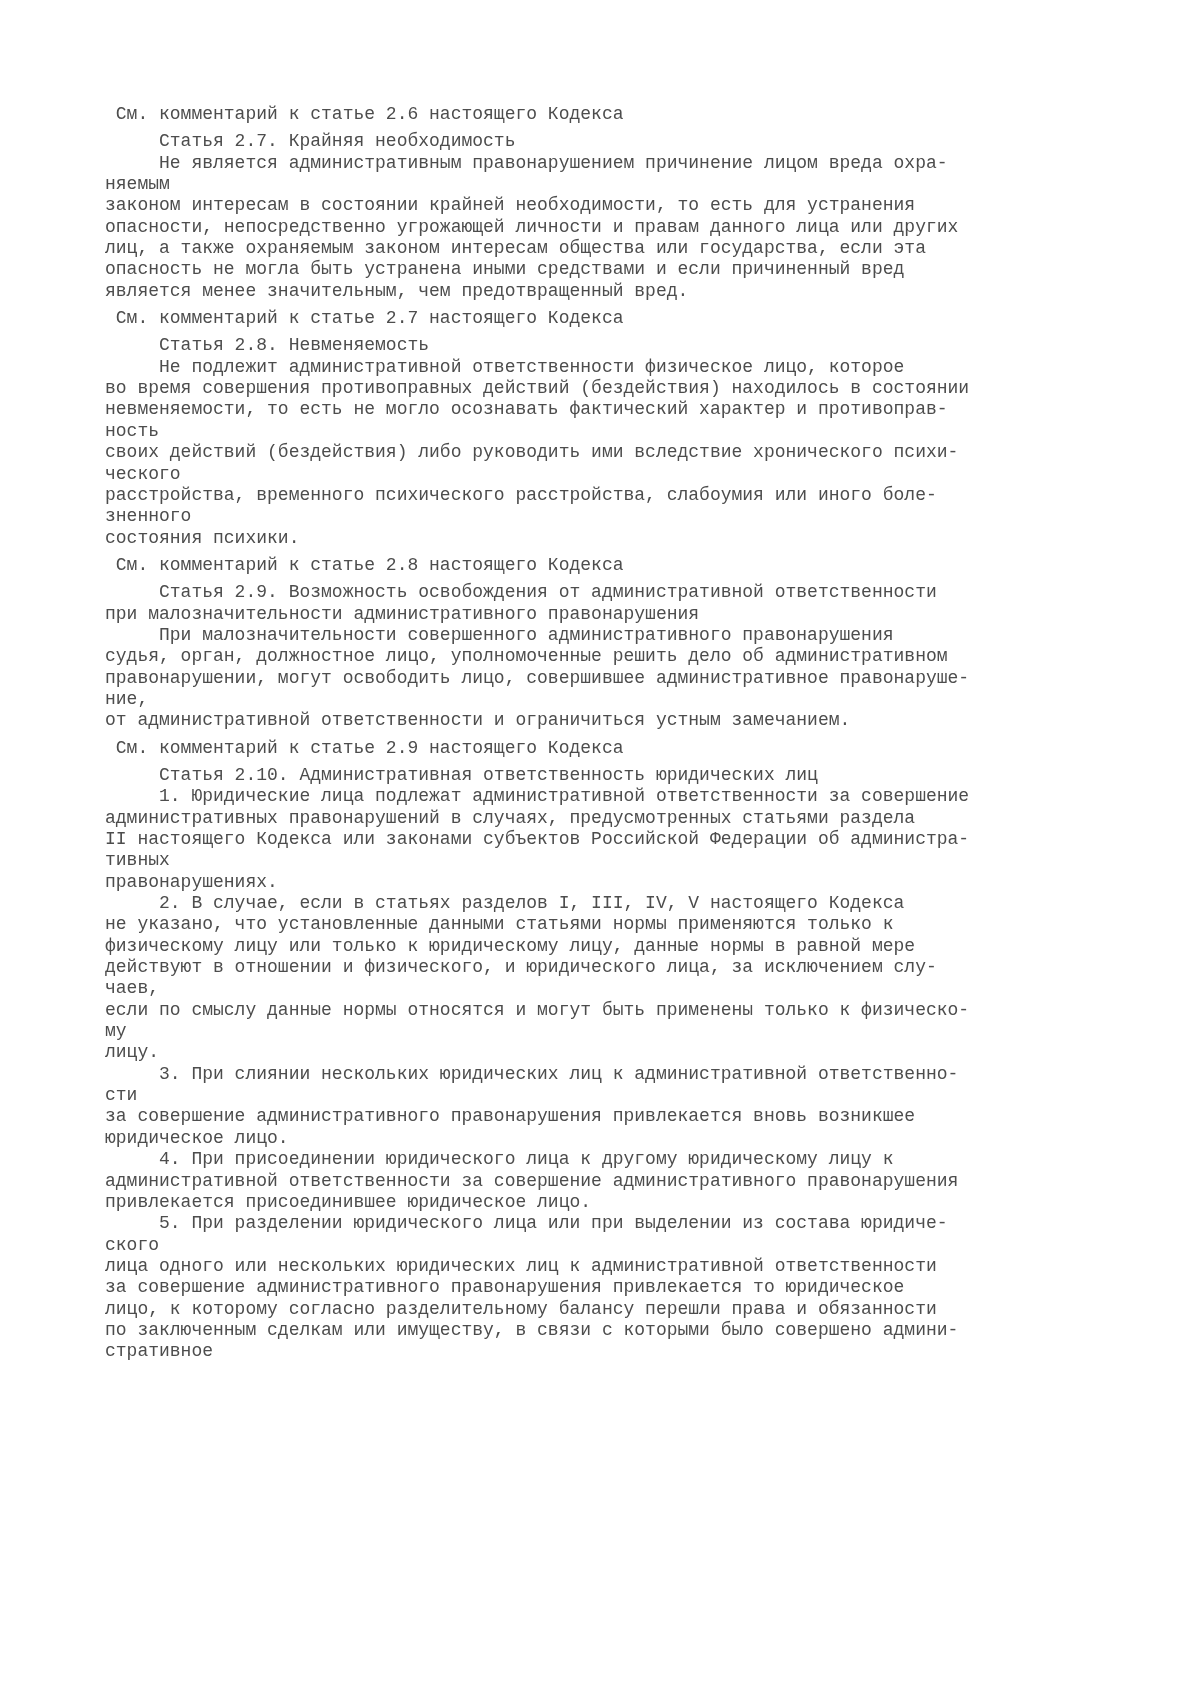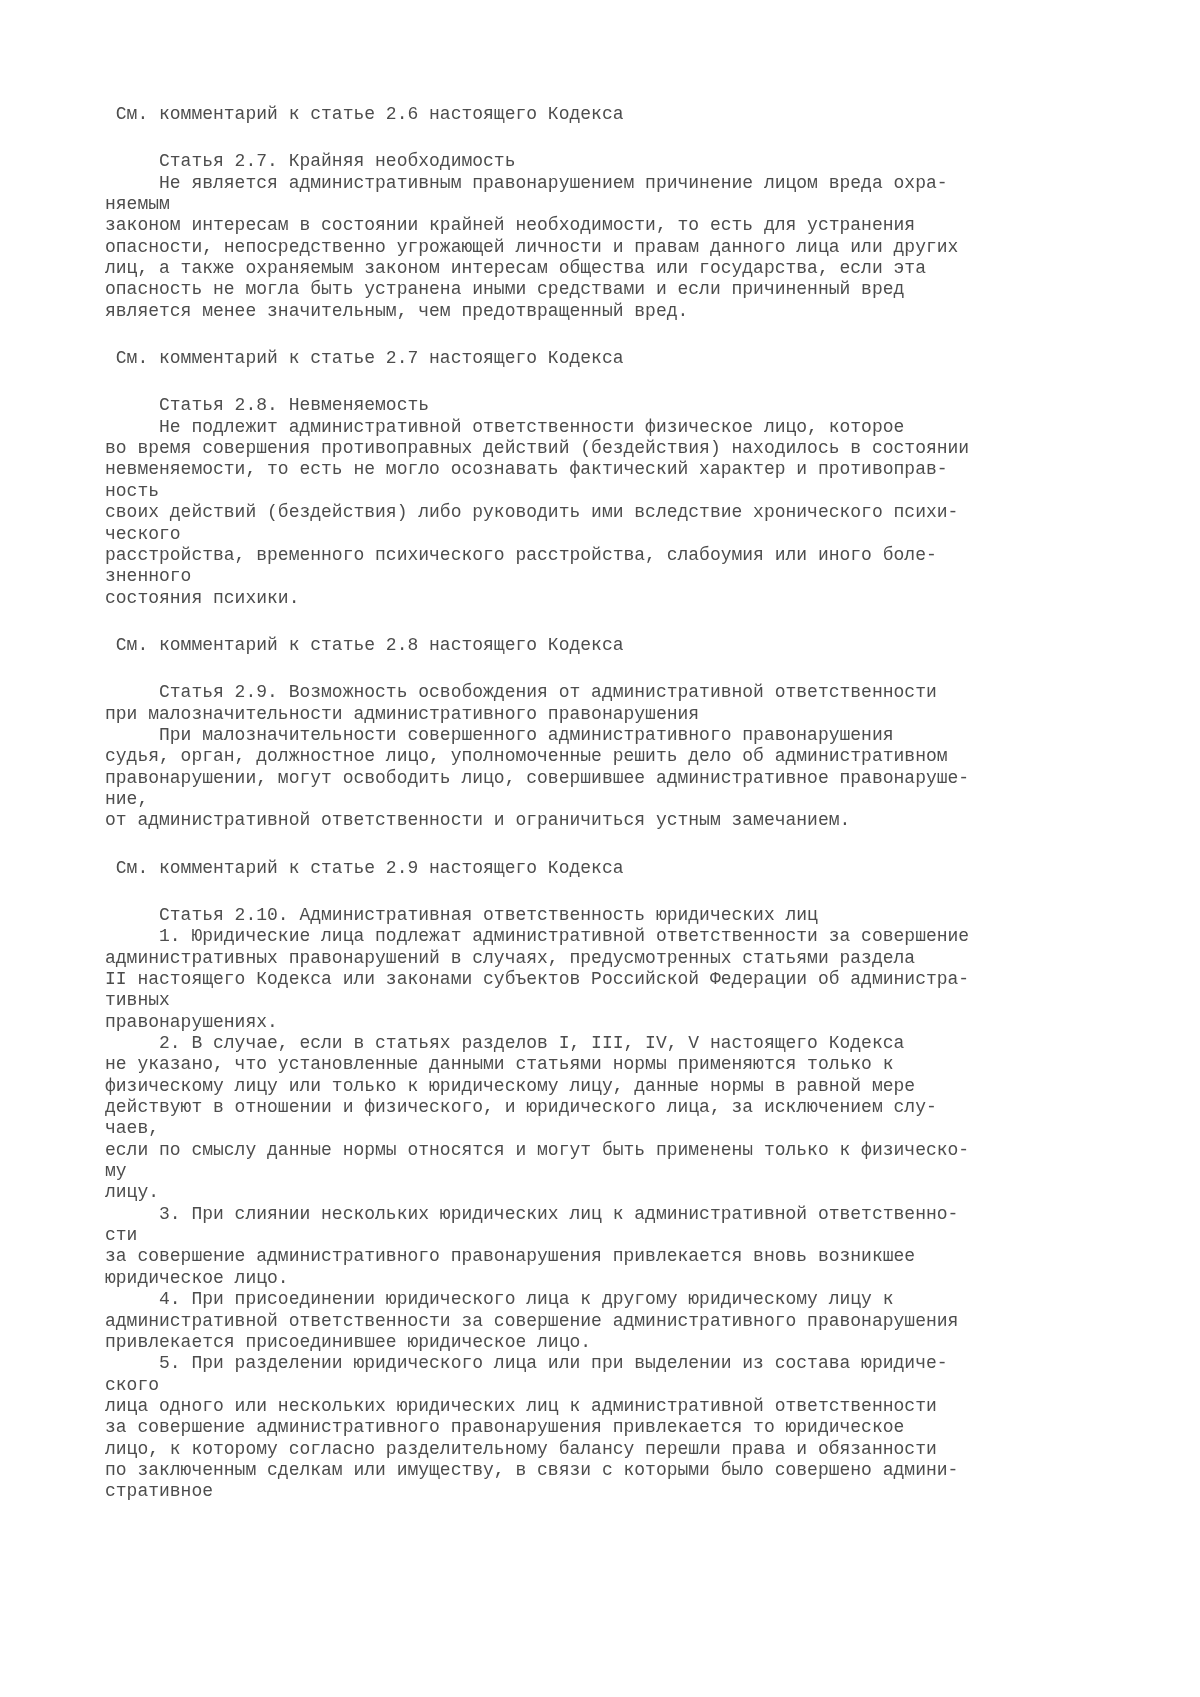--- a/index.html
+++ b/index.html
@@ -17,21 +17,21 @@
     overflow: hidden;
   }
   .doc {
     font-family: "Liberation Mono", "DejaVu Sans Mono", monospace;
     font-size: 18px;
     line-height: 21.35px;
     color: #4d4d4d;
     white-space: pre;
   }
   .block + .block {
-    margin-top: 26px; 
+    margin-top: 6px; 
   }
   .line {
     min-height: 21.35px;
   }
 </style>
 </head>
 <body>
 
 <div class="page">
   <div class="doc"><div class="block comment-ref"><div class="line"> См. комментарий к статье 2.6 настоящего Кодекса</div></div><div class="block article"><div class="line">     Статья 2.7. Крайняя необходимость</div><div class="line">     Не является административным правонарушением причинение лицом вреда охра-</div><div class="line">няемым</div><div class="line">законом интересам в состоянии крайней необходимости, то есть для устранения</div><div class="line">опасности, непосредственно угрожающей личности и правам данного лица или других</div><div class="line">лиц, а также охраняемым законом интересам общества или государства, если эта</div><div class="line">опасность не могла быть устранена иными средствами и если причиненный вред</div><div class="line">является менее значительным, чем предотвращенный вред.</div></div><div class="block comment-ref"><div class="line"> См. комментарий к статье 2.7 настоящего Кодекса</div></div><div class="block article"><div class="line">     Статья 2.8. Невменяемость</div><div class="line">     Не подлежит административной ответственности физическое лицо, которое</div><div class="line">во время совершения противоправных действий (бездействия) находилось в состоянии</div><div class="line">невменяемости, то есть не могло осознавать фактический характер и противоправ-</div><div class="line">ность</div><div class="line">своих действий (бездействия) либо руководить ими вследствие хронического психи-</div><div class="line">ческого</div><div class="line">расстройства, временного психического расстройства, слабоумия или иного боле-</div><div class="line">зненного</div><div class="line">состояния психики.</div></div><div class="block comment-ref"><div class="line"> См. комментарий к статье 2.8 настоящего Кодекса</div></div><div class="block article"><div class="line">     Статья 2.9. Возможность освобождения от административной ответственности</div><div class="line">при малозначительности административного правонарушения</div><div class="line">     При малозначительности совершенного административного правонарушения</div><div class="line">судья, орган, должностное лицо, уполномоченные решить дело об административном</div><div class="line">правонарушении, могут освободить лицо, совершившее административное правонаруше-</div><div class="line">ние,</div><div class="line">от административной ответственности и ограничиться устным замечанием.</div></div><div class="block comment-ref"><div class="line"> См. комментарий к статье 2.9 настоящего Кодекса</div></div><div class="block article"><div class="line">     Статья 2.10. Административная ответственность юридических лиц</div><div class="line">     1. Юридические лица подлежат административной ответственности за совершение</div><div class="line">административных правонарушений в случаях, предусмотренных статьями раздела</div><div class="line">II настоящего Кодекса или законами субъектов Российской Федерации об администра-</div><div class="line">тивных</div><div class="line">правонарушениях.</div><div class="line">     2. В случае, если в статьях разделов I, III, IV, V настоящего Кодекса</div><div class="line">не указано, что установленные данными статьями нормы применяются только к</div><div class="line">физическому лицу или только к юридическому лицу, данные нормы в равной мере</div><div class="line">действуют в отношении и физического, и юридического лица, за исключением слу-</div><div class="line">чаев,</div><div class="line">если по смыслу данные нормы относятся и могут быть применены только к физическо-</div><div class="line">му</div><div class="line">лицу.</div><div class="line">     3. При слиянии нескольких юридических лиц к административной ответственно-</div><div class="line">сти</div><div class="line">за совершение административного правонарушения привлекается вновь возникшее</div><div class="line">юридическое лицо.</div><div class="line">     4. При присоединении юридического лица к другому юридическому лицу к</div><div class="line">административной ответственности за совершение административного правонарушения</div><div class="line">привлекается присоединившее юридическое лицо.</div><div class="line">     5. При разделении юридического лица или при выделении из состава юридиче-</div><div class="line">ского</div><div class="line">лица одного или нескольких юридических лиц к административной ответственности</div><div class="line">за совершение административного правонарушения привлекается то юридическое</div><div class="line">лицо, к которому согласно разделительному балансу перешли права и обязанности</div><div class="line">по заключенным сделкам или имуществу, в связи с которыми было совершено админи-</div><div class="line">стративное</div></div></div>

